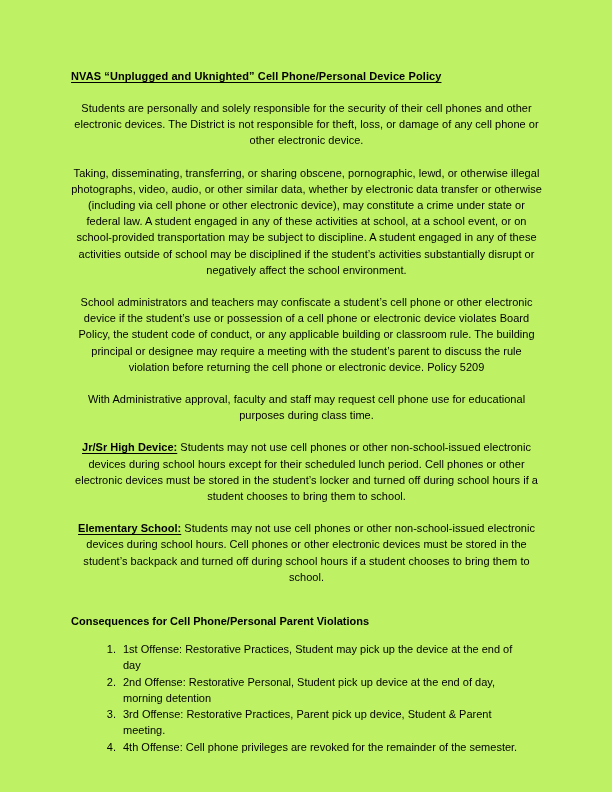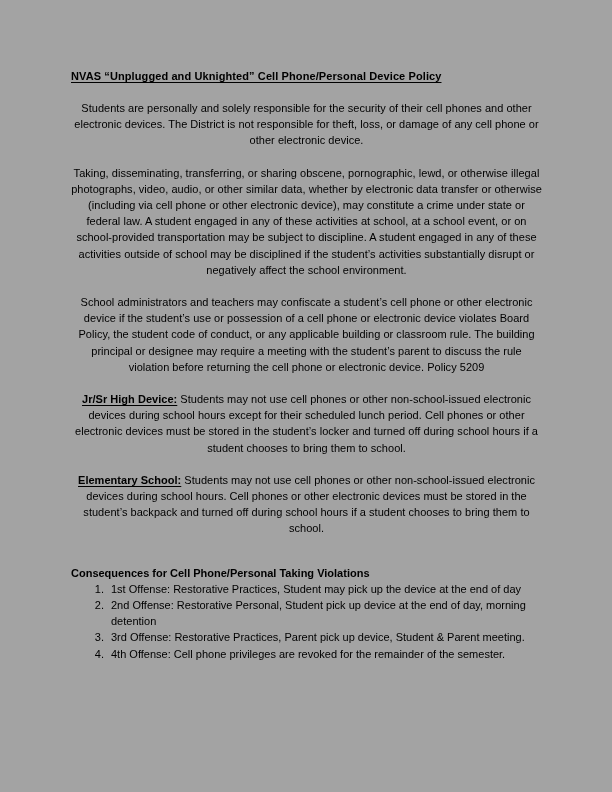--- a/index.html
+++ b/index.html
@@ -12,21 +12,21 @@
     width: 612px;
     height: 792px;
     font-family: "Liberation Sans", sans-serif;
     color: #000000;
     -webkit-font-smoothing: antialiased;
   }
   .page {
     position: relative;
     width: 612px;
     height: 792px;
-    background: #a3a3a3;
+    background: #bef264;
     box-sizing: border-box;
     padding: 68px 70px 0 71px;
   }
   .doc-title {
     font-size: 11px;
     line-height: 16px;
     font-weight: bold;
     text-decoration: underline;
     text-underline-offset: 2px;
     margin: 0 0 16px 0;
@@ -47,21 +47,21 @@
     text-decoration: underline;
     text-underline-offset: 2px;
   }
   .list-heading {
     font-size: 11px;
     line-height: 16.2px;
     font-weight: bold;
     margin: 0 0 0 0;
   }
   ol.consequences {
-    margin: 0;
+    margin: 12px;
     padding: 0 0 0 36px;
     font-size: 11px;
     line-height: 16.2px;
     list-style-position: outside;
   }
   ol.consequences li {
     padding-left: 4px;
     margin: 0;
   }
   .spacer-para {
@@ -74,28 +74,29 @@
 <div class="page">
 
   <h1 class="doc-title">NVAS “Unplugged and Uknighted” Cell Phone/Personal Device Policy</h1>
 
   <p class="para">Students are personally and solely responsible for the security of their cell phones and other electronic devices. The District is not responsible for theft, loss, or damage of any cell phone or other electronic device.</p>
 
   <p class="para">Taking, disseminating, transferring, or sharing obscene, pornographic, lewd, or otherwise illegal photographs, video, audio, or other similar data, whether by electronic data transfer or otherwise (including via cell phone or other electronic device), may constitute a crime under state or federal law. A student engaged in any of these activities at school, at a school event, or on school-provided transportation may be subject to discipline. A student engaged in any of these activities outside of school may be disciplined if the student’s activities substantially disrupt or negatively affect the school environment.</p>
 
   <p class="para">School administrators and teachers may confiscate a student’s cell phone or other electronic device if the student’s use or possession of a cell phone or electronic device violates Board Policy, the student code of conduct, or any applicable building or classroom rule. The building principal or designee may require a meeting with the student’s parent to discuss the rule violation before returning the cell phone or electronic device. Policy 5209</p>
 
+  <p class="para">With Administrative approval, faculty and staff may request cell phone use for educational purposes during class time.</p>
 
   <p class="para"><span class="lead">Jr/Sr High Device:</span><span> Students may not use cell phones or other non-school-issued electronic devices during school hours except for their scheduled lunch period. Cell phones or other electronic devices must be stored in the student’s locker and turned off during school hours if a student chooses to bring them to school.</span></p>
 
   <p class="para last-before-list"><span class="lead">Elementary School:</span><span> Students may not use cell phones or other non-school-issued electronic devices during school hours. Cell phones or other electronic devices must be stored in the student’s backpack and turned off during school hours if a student chooses to bring them to school.</span></p>
 
   <div class="spacer-para"></div>
 
-  <div class="list-heading">Consequences for Cell Phone/Personal Taking Violations</div>
+  <div class="list-heading">Consequences for Cell Phone/Personal Parent Violations</div>
 
   <ol class="consequences">
     <li>1st Offense: Restorative Practices, Student may pick up the device at the end of day</li>
     <li>2nd Offense: Restorative Personal, Student pick up device at the end of day, morning detention</li>
     <li>3rd Offense: Restorative Practices, Parent pick up device, Student &amp; Parent meeting.</li>
     <li>4th Offense: Cell phone privileges are revoked for the remainder of the semester.</li>
   </ol>
 
 </div>
 

